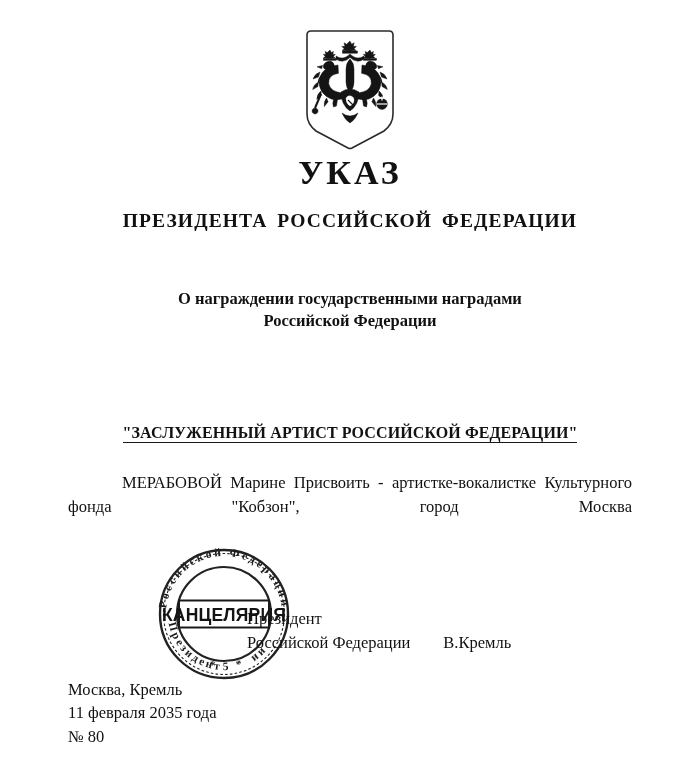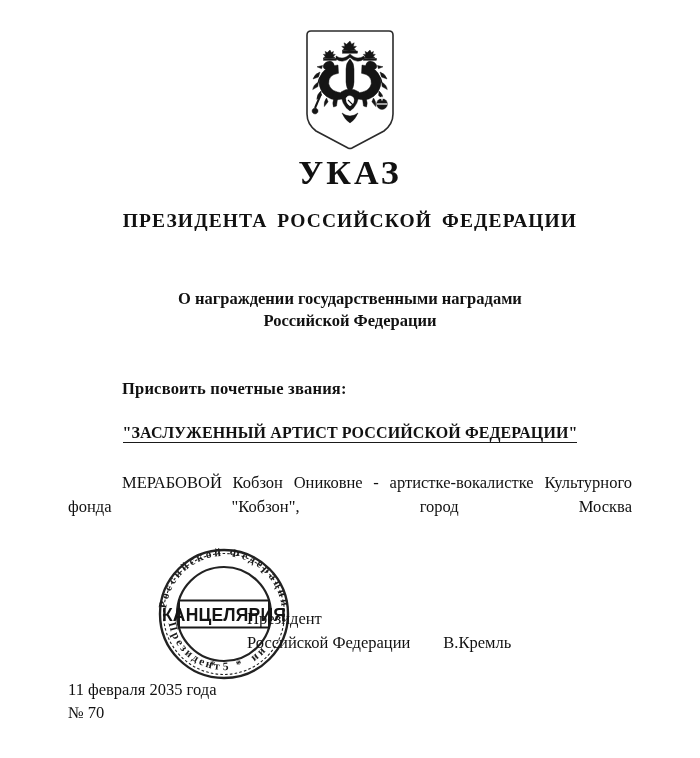--- a/index.html
+++ b/index.html
@@ -224,27 +224,26 @@
   </div>
 
   <div class="title-main">УКАЗ</div>
   <div class="title-sub">ПРЕЗИДЕНТА  РОССИЙСКОЙ  ФЕДЕРАЦИИ</div>
 
   <div class="subject">
     <div>О награждении государственными наградами</div>
     <div>Российской Федерации</div>
   </div>
 
-  <div class="clause">Присвоить почетные звания:</div>
 
   <div class="award-title">
     <span>"ЗАСЛУЖЕННЫЙ АРТИСТ РОССИЙСКОЙ ФЕДЕРАЦИИ"</span>
   </div>
 
-  <div class="recipient">МЕРАБОВОЙ Кобзон Ониковне - артистке-вокалистке Культурного фонда "Кобзон", город Москва</div>
+  <div class="recipient">МЕРАБОВОЙ Марине Присвоить - артистке-вокалистке Культурного фонда "Кобзон", город Москва</div>
 
   <svg class="stamp" viewBox="0 0 164 140">
     <defs>
       <path id="arcTop" d="M 14 72 A 58 58 0 0 1 130 72"></path>
       <path id="arcBottom" d="M 16 72 A 56 56 0 0 0 128 72"></path>
     </defs>
     <g transform="translate(0,0)">
 
       <circle cx="72" cy="72" r="64" fill="none" stroke="#222" stroke-width="2.4"></circle>
       <circle cx="72" cy="72" r="60.5" fill="none" stroke="#222" stroke-width="1.1" stroke-dasharray="2.6 2.2"></circle>
@@ -267,17 +266,18 @@
       <text x="72" y="78.5" text-anchor="middle" font-family="Liberation Sans, sans-serif" font-size="17.5" font-weight="bold" fill="#141414" letter-spacing="0.2">КАНЦЕЛЯРИЯ</text>
     </g>
   </svg>
 
   <div class="signature">
     <div>Президент</div>
     <div class="sig-line-2">Российской Федерации        В.Кремль</div>
   </div>
 
   <div class="footer">
+    <div>Москва, Кремль</div>
     <div>11 февраля 2035 года</div>
-    <div>№ 70</div>
+    <div>№ 80</div>
   </div>
 
 </div>
 
 </body></html>

